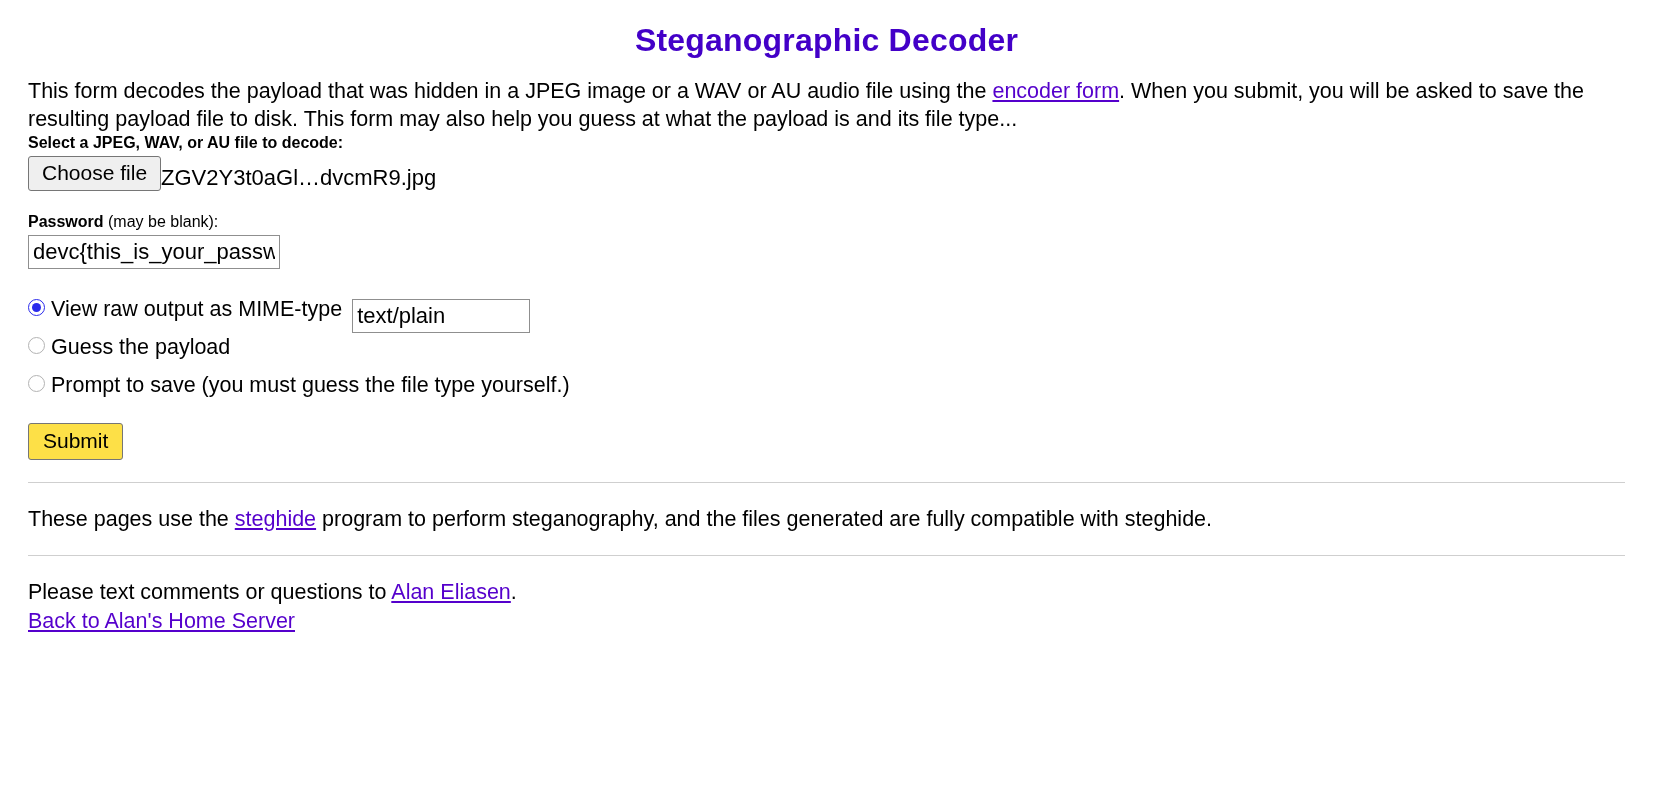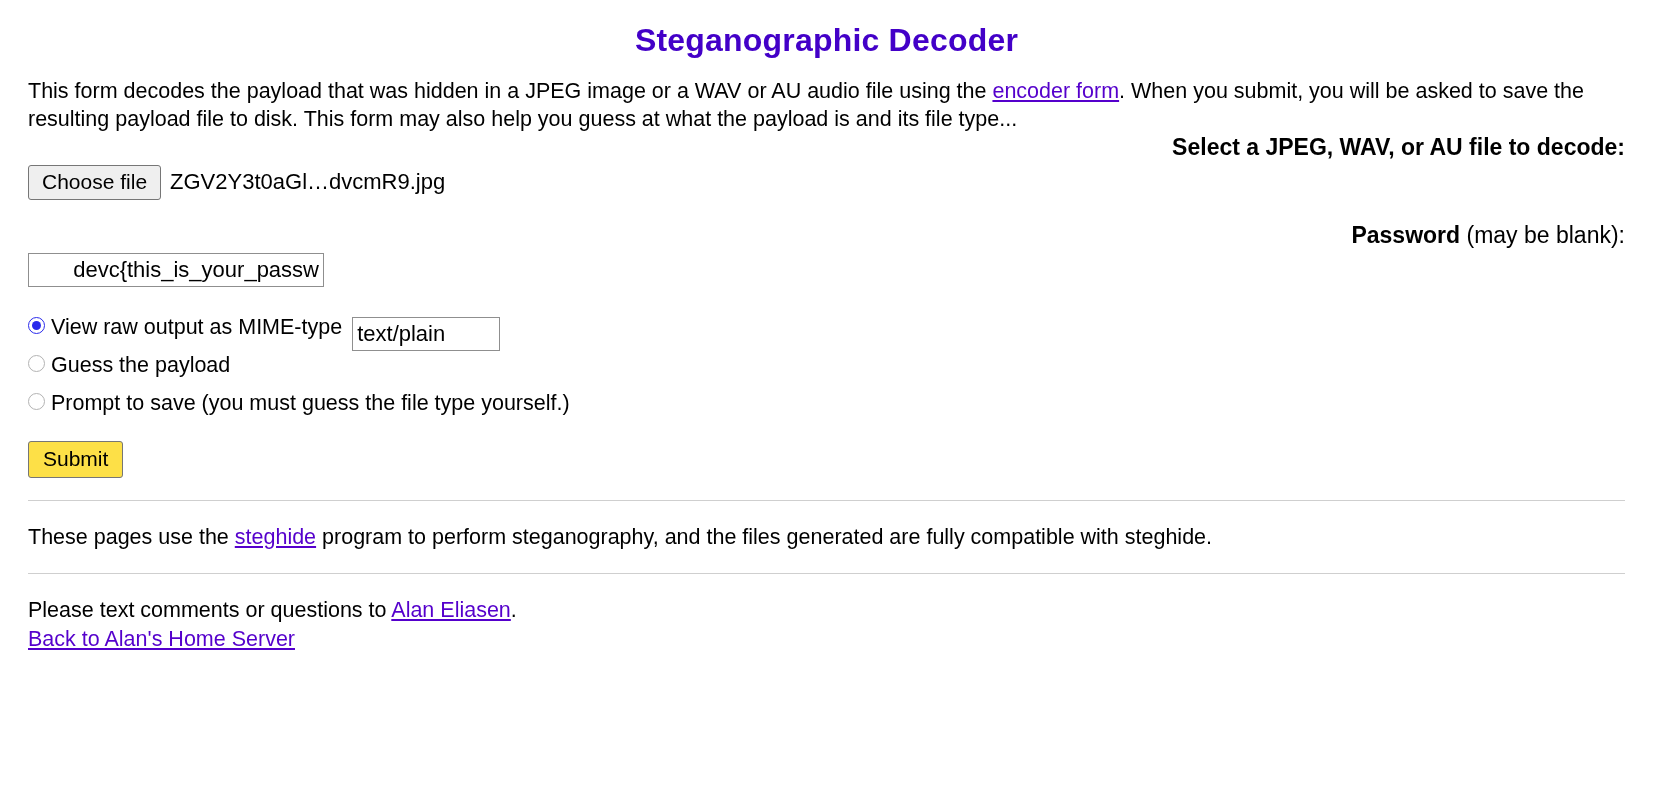--- a/index.html
+++ b/index.html
@@ -33,29 +33,27 @@
     margin: 0 0 0 0;
   }
   a.link {
     color: #5500cc;
   }
   .intro {
     margin-bottom: 20px;
     max-width: 1600px;
   }
   .field-label {
-    font-size: 23px;
+    font-size: 16px;
     margin: 0 0 4px 0;
-    text-align: right;
   }
   .field-label b { font-weight: bold; }
   .file-row {
     display: flex;
-    align-items: center;
-    gap: 9px;
+    align-items: flex-end;
     margin-bottom: 22px;
   }
   .choose-file-btn {
     font-family: "Liberation Sans", sans-serif;
     font-size: 21px;
     padding: 4px 13px 5px 13px;
     background: #efefef;
     border: 1px solid #767676;
     border-radius: 3px;
     color: #000;
@@ -68,22 +66,22 @@
   .text-input {
     font-family: "Liberation Sans", sans-serif;
     font-size: 22px;
     padding: 2px 4px;
     border: 1px solid #8f8f8f;
     background: #ffffff;
     color: #000;
     box-sizing: border-box;
     height: 34px;
   }
-  #password-input { width: 296px; text-align: right; }
-  #mime-input { width: 148px; }
+  #password-input { width: 252px; }
+  #mime-input { width: 178px; }
   .pass-block { margin-bottom: 30px; }
   .radio-group { margin-bottom: 18px; }
   .radio-row {
     display: flex;
     align-items: flex-start;
     font-size: 21.5px;
     line-height: 1;
     margin-bottom: 8px;
     height: 30px;
   }

